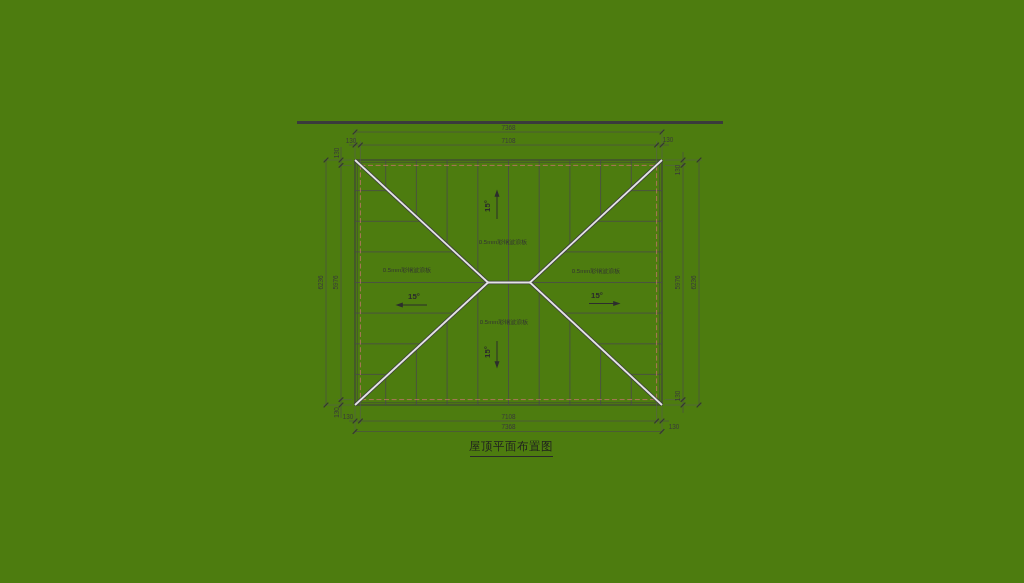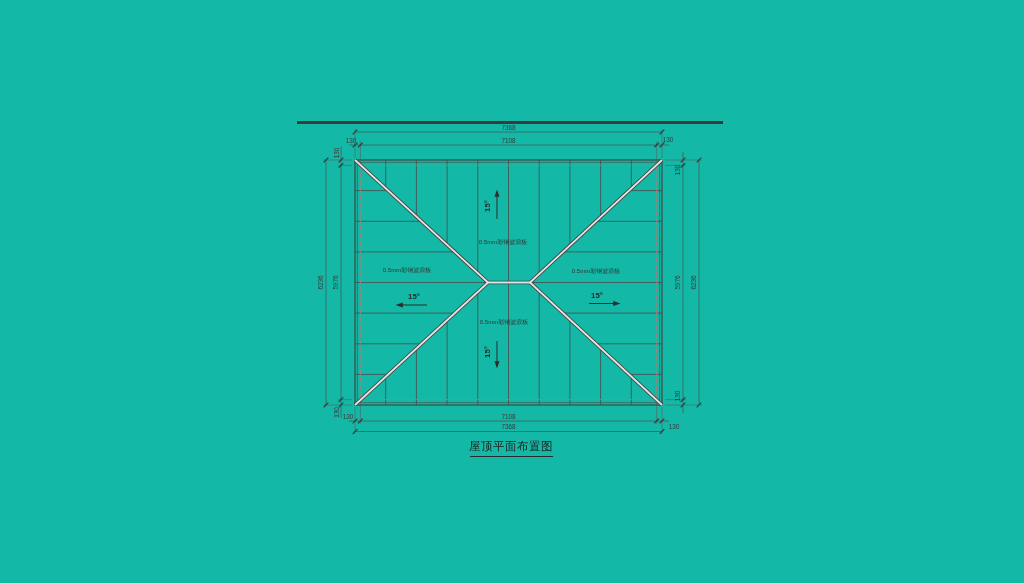--- a/index.html
+++ b/index.html
@@ -1,16 +1,16 @@
 <!DOCTYPE html>
 <html><head>
 <meta charset="utf-8">
 <style>
   html,body{margin:0;padding:0;background:#ffffff;}
-  .stage{position:relative;width:1024px;height:583px;background:#14b8a6;overflow:hidden;
+  .stage{position:relative;width:1024px;height:583px;background:#4d7c0f;overflow:hidden;
          font-family:"Liberation Sans",sans-serif;}
   svg{display:block;}
   
   .edge       {stroke:#3f3f3f;stroke-width:1.1;fill:none;}
   .edge-inner {stroke:#3f3f3f;stroke-width:.55;fill:none;}
   .overhang   {stroke:#c4736d;stroke-width:.8;fill:none;stroke-dasharray:5 2.6;}
   .panel      {stroke:#4a4a4a;stroke-width:.8;}
   .hip-dark   {stroke:#3f3f3f;stroke-width:3.6;fill:none;stroke-linecap:butt;}
   .hip-core   {stroke:#e4e4e4;stroke-width:1.8;fill:none;stroke-linecap:butt;}
   .ext        {stroke:#5a5a5a;stroke-width:.55;}

